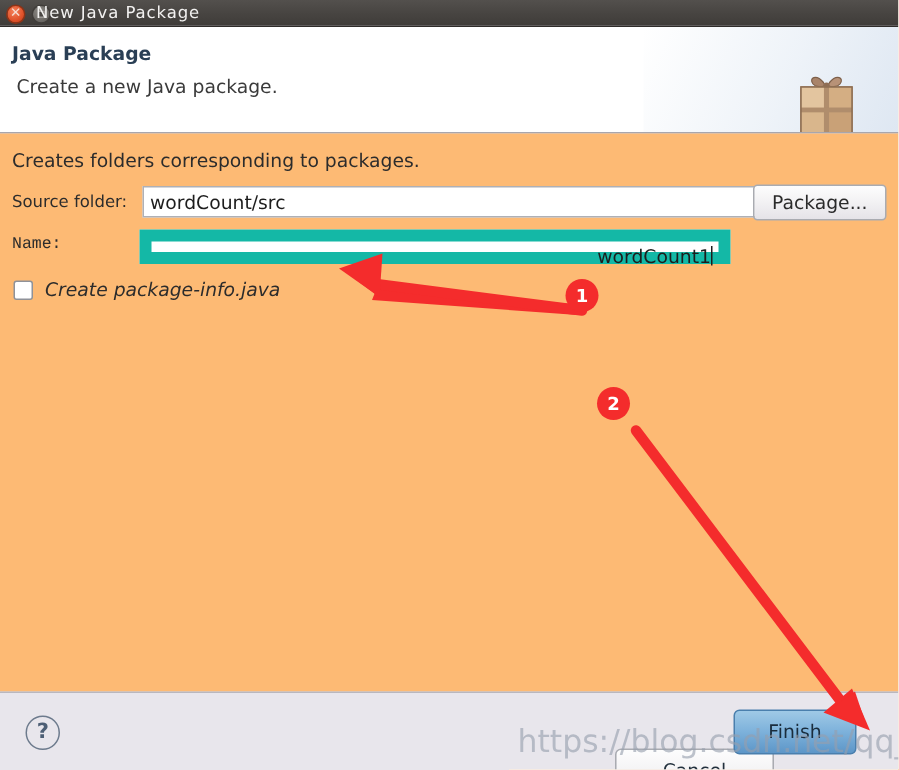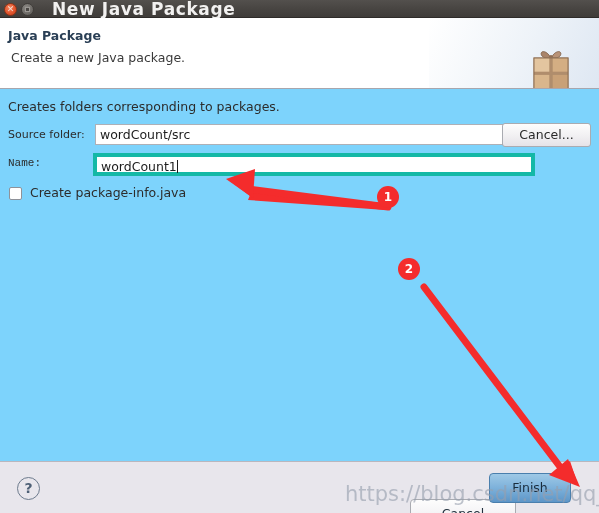--- a/index.html
+++ b/index.html
@@ -58,23 +58,23 @@
   #btn-maximize .sq {
     position: absolute;
     left: 3px; top: 3px;
     width: 5px; height: 5px;
     background: #4a4744;
     border: 1px solid #9b9894;
     box-sizing: border-box;
   }
   #window-title {
     position: absolute;
-    left: 52px; top: 1px;
-    font-size: 17px;
-    font-weight: bold;
+    left: 24px; top: 1px;
+    font-size: 11px;
+    font-weight: normal;
     letter-spacing: 0.6px;
     color: #f2f1f0;
     line-height: 16px;
     white-space: nowrap;
   }
 
   
   #header {
     position: absolute;
     left: 0; top: 18px;
@@ -115,21 +115,21 @@
     position: absolute;
     left: 527px; top: 29px;
     width: 47px; height: 47px;
   }
 
   
   #body-area {
     position: absolute;
     left: 0; top: 89px;
     width: 599px; height: 372px;
-    background: #7dd3fc;
+    background: #fdba74;
   }
   #intro-text {
     position: absolute;
     left: 8px; top: 10px;
     font-size: 12.5px;
     color: #2c2c2c;
     white-space: nowrap;
   }
   .field-label {
     position: absolute;
@@ -151,23 +151,24 @@
     outline: none;
   }
   #input-source {
     left: 95px; top: 35px;
     width: 431px; height: 21px;
     border: 1px solid #aeb0b6;
     line-height: 19px;
   }
   #input-name {
     left: 93px; top: 64px;
-    width: 442px; height: 23px;
-    border: 4px solid #14b8a6;
+    width: 394px; height: 23px;
+    border: 8px solid #14b8a6;
     line-height: 19px;
+    text-align: right;
   }
   #input-name .caret {
     display: inline-block;
     width: 1px;
     height: 13px;
     background: #1d1d1d;
     vertical-align: -2px;
   }
 
   #browse-button {
@@ -197,20 +198,21 @@
     border: 1px solid #8f9299;
     border-radius: 2px;
     box-sizing: border-box;
   }
   #checkbox-label {
     position: absolute;
     left: 21px; top: -1px;
     font-size: 12.5px;
     color: #2c2c2c;
     white-space: nowrap;
+    font-style: italic;
   }
 
   
   #footer-rule {
     position: absolute;
     left: 0; top: 461px;
     width: 599px; height: 1px;
     background: #b9b7be;
   }
   #footer {
@@ -331,21 +333,21 @@
   </div>
   <div id="header-rule"></div>
 
   <div id="body-area">
 
     <div id="intro-text">Creates folders corresponding to packages.</div>
 
     <div class="field-label" id="label-source">Source folder:</div>
     <div class="text-input" id="input-source">wordCount/src</div>
 
-    <div id="browse-button">Cancel...</div>
+    <div id="browse-button">Package...</div>
 
     <div class="field-label" id="label-name">Name:</div>
     <div class="text-input" id="input-name"><span>wordCount1</span><span class="caret"></span></div>
 
     <div id="checkbox-row">
       <span id="checkbox-box"></span>
       <span id="checkbox-label">Create package-info.java</span>
     </div>
   </div>
 

